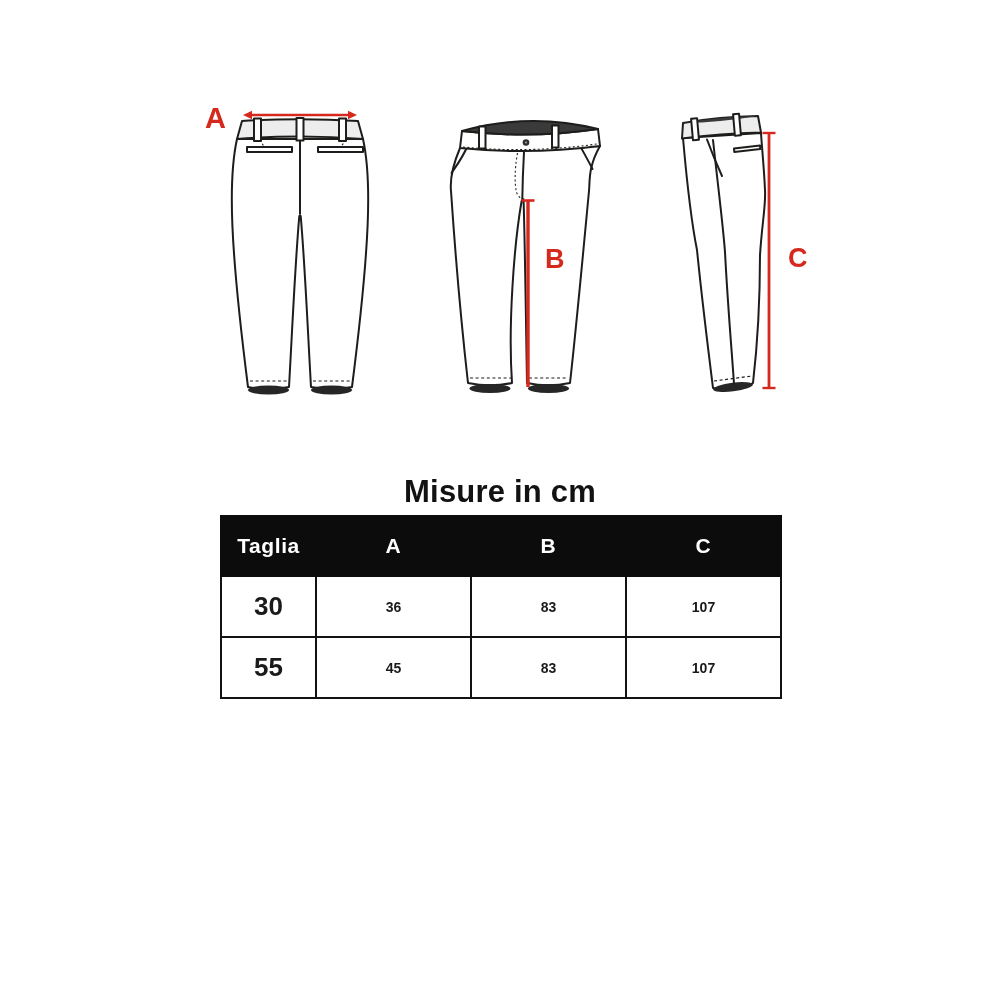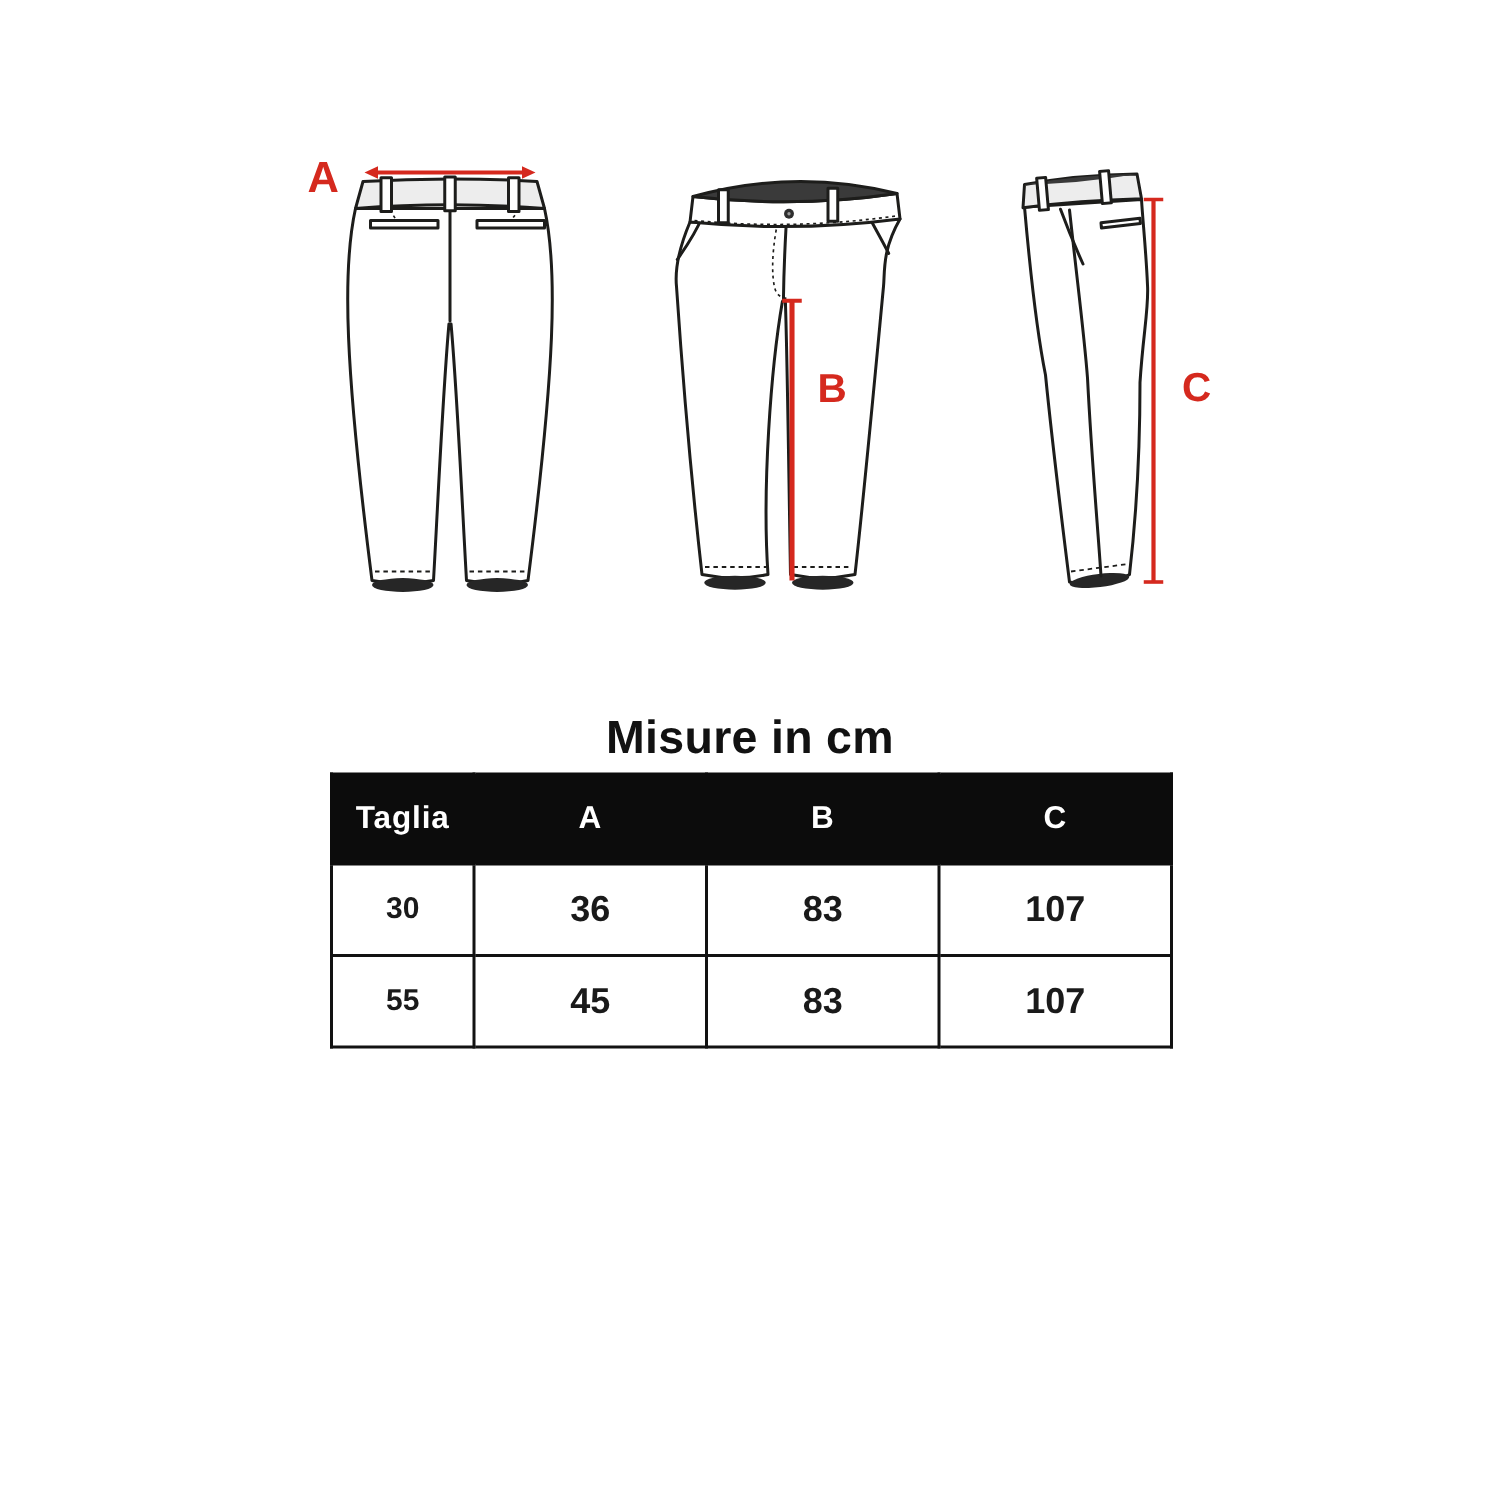--- a/index.html
+++ b/index.html
@@ -17,22 +17,22 @@
   .red-fill{fill:#d5291e;stroke:none;}
   .measure-label{font-family:"Liberation Sans",sans-serif;font-weight:bold;fill:#d5291e;}
   .title-wrap{position:absolute;left:0;top:437px;width:100%;text-align:center;margin-top:37px;}
   .title-wrap h1{margin:0;font-size:31px;font-weight:bold;color:#121212;letter-spacing:0.2px;}
   .title-underline{width:241px;height:4px;background:#141414;margin:17px auto 0;}
   table.size-table{position:absolute;left:220px;top:515px;width:560px;
                    border-collapse:collapse;table-layout:fixed;}
   .size-table th,.size-table td{border:2px solid #121212;text-align:center;padding:0;}
   .size-table thead th{background:#0c0c0c;color:#ffffff;font-size:21px;font-weight:bold;
                        height:58px;border-color:#0c0c0c;letter-spacing:0.6px;}
-  .size-table td{height:59px;background:#ffffff;color:#1a1a1a;font-weight:bold;font-size:24px;}
-  .size-table td.size-col{font-size:20px;}
+  .size-table td{height:59px;background:#ffffff;color:#1a1a1a;font-weight:bold;font-size:14px;}
+  .size-table td.size-col{font-size:26px;}
   .size-table col.c1{width:95px;}
   .size-table col.c2,.size-table col.c3,.size-table col.c4{width:155px;}
 </style>
 </head>
 <body>
 
 <div class="canvas">
 
   <svg class="svg-abs" style="left:200px;top:95px" width="180" height="320" viewBox="0 0 180 320">
     <g>

